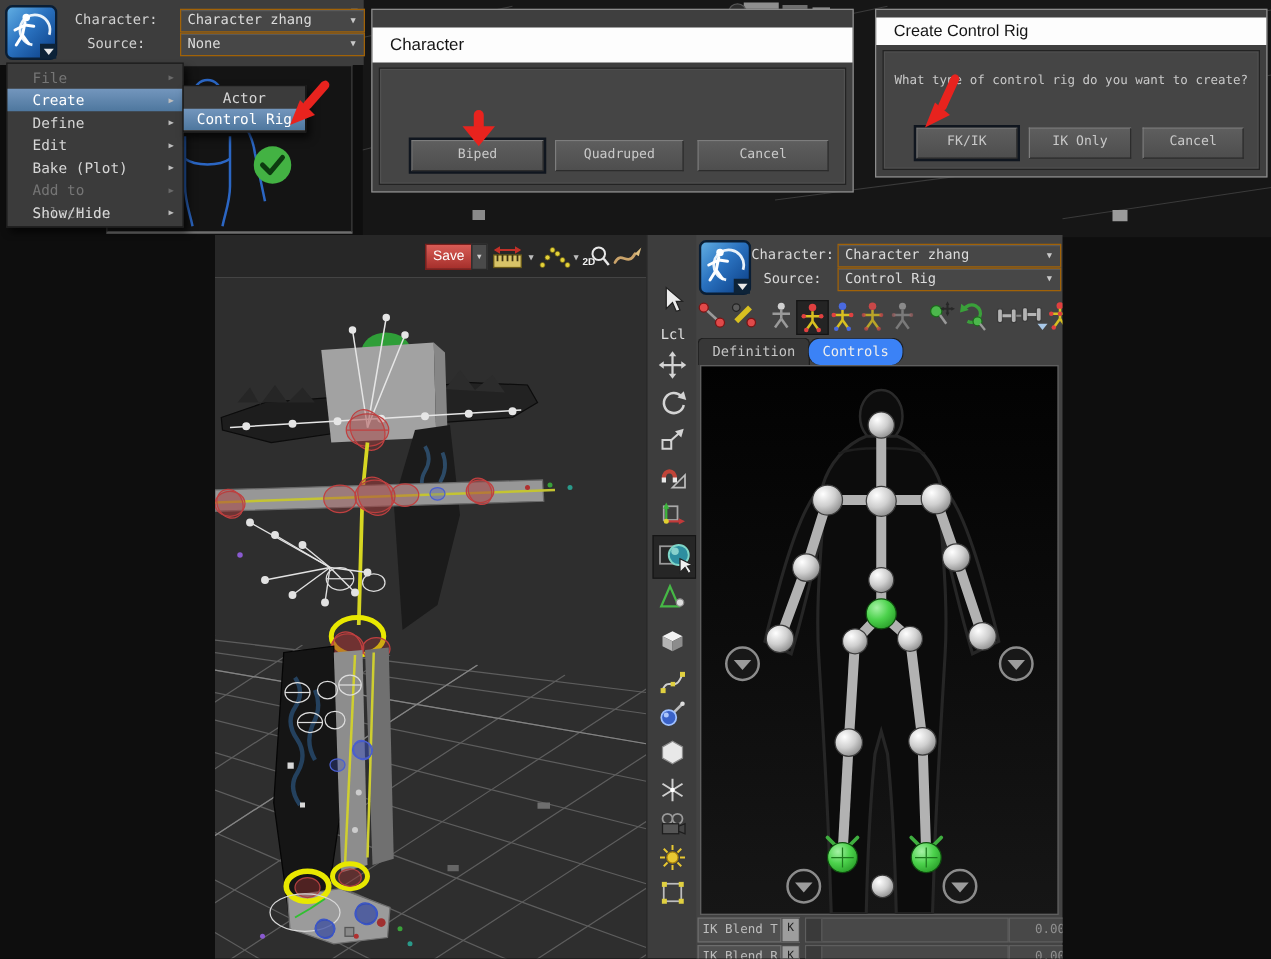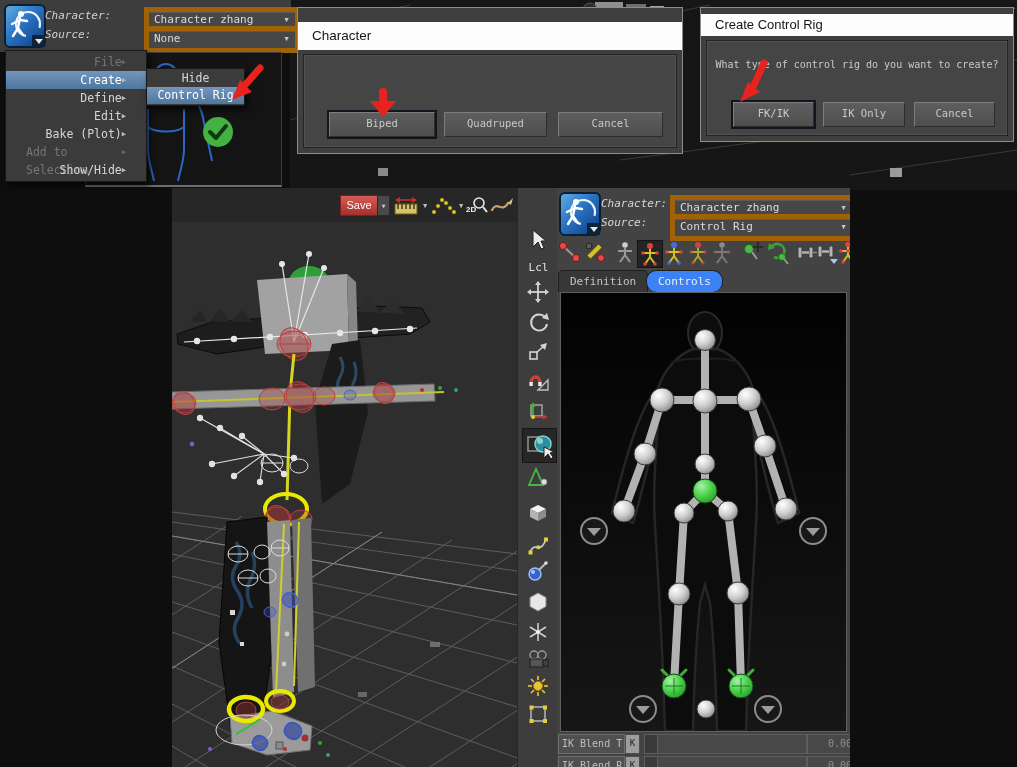--- a/index.html
+++ b/index.html
@@ -4,34 +4,34 @@
 <style>
   html,body{margin:0;padding:0;background:#0b0b0b;}
   .page{position:relative;width:1017px;height:767px;background:#0e0e0e;overflow:hidden;
         font-family:"DejaVu Sans Mono","Liberation Mono",monospace;-webkit-font-smoothing:none;}
   .abs{position:absolute;}
 
   
   .tl-topbar{left:0;top:0;width:291px;height:52px;background:#3d3d3d;}
   .tl-scrollgrip{left:277px;top:4px;width:13px;height:13px;color:#b5b5b5;font-size:9px;line-height:13px;text-align:center;}
   .app-icon{width:42px;height:44px;}
-  .row-label{font-size:11px;color:#d2d2d2;text-align:left;line-height:17px;font-style:italic;}
-  .combo{display:flex;align-items:stretch;background:#474747;border:5px solid #a16207;
+  .row-label{font-size:11px;color:#d2d2d2;text-align:center;line-height:17px;}
+  .combo{display:flex;align-items:stretch;background:#474747;border:1px solid #a16207;
          box-shadow:inset 0 1px 0 #5a5a5a;height:17px;}
   .combo-text{flex:1;padding-left:5px;font-size:11px;color:#dcdcdc;line-height:16px;white-space:nowrap;overflow:hidden;}
   .combo-arrow{width:17px;text-align:center;font-size:7px;color:#c9c9c9;line-height:16px;}
 
   .preview{left:85px;top:52px;width:195px;height:132px;background:#141414;border:1px solid #3c3c3c;border-bottom:2px solid #6e6e6e;}
   .check-badge{left:201px;top:115px;width:34px;height:34px;z-index:4;}
   .mini-green-tri{left:133px;top:119px;width:0;height:0;border:6px solid transparent;border-top:9px solid #3db53d;z-index:4;}
 
   .menu{left:5px;top:50px;width:140px;background:#3b3b3b;border:1px solid #181818;
         box-shadow:3px 4px 6px rgba(0,0,0,.65);padding:2px 0;z-index:5;}
-  .menu-item{height:18px;line-height:18px;padding:0 20px 0 20px;font-size:11.5px;color:#d6d6d6;
-             display:flex;justify-content:flex-end;cursor:default;}
+  .menu-item{height:18px;line-height:18px;padding:0 7px 0 20px;font-size:11.5px;color:#d6d6d6;
+             display:flex;justify-content:space-between;cursor:default;}
   .menu-item .sub-arrow{font-size:7px;color:#bdbdbd;line-height:19px;}
   .menu-item.disabled{color:#757575;}
   .menu-item.disabled .sub-arrow{color:#6a6a6a;}
   .menu-item.hl{background:linear-gradient(#7396bd,#4e779e);color:#fff;}
   .submenu{left:146px;top:68px;width:97px;background:#3b3b3b;border:1px solid #181818;
            box-shadow:3px 4px 6px rgba(0,0,0,.65);padding:1px 0;z-index:5;}
   .submenu .menu-item{padding:0 4px;justify-content:center;height:17px;line-height:17px;}
 
   
   .dialog{background:#3f3f3f;border:1px solid #8c8c8c;z-index:6;}
@@ -185,21 +185,21 @@
       <span>Add to Selection</span>
       <span class="sub-arrow">▶</span>
     </div>
     <div class="menu-item">
       <span>Show/Hide</span>
       <span class="sub-arrow">▶</span>
     </div>
   </div>
   <div class="abs submenu">
     <div class="menu-item">
-      <span>Hide</span>
+      <span>Actor</span>
     </div>
     <div class="menu-item hl">
       <span>Control Rig</span>
     </div>
   </div>
 
   <div class="abs dialog dialog-character">
     <div class="dlg-title">Character</div>
     <div class="dlg-body">
       <div class="dlg-btn focused" style="left:25px;bottom:10px;width:104px;">Biped</div>

